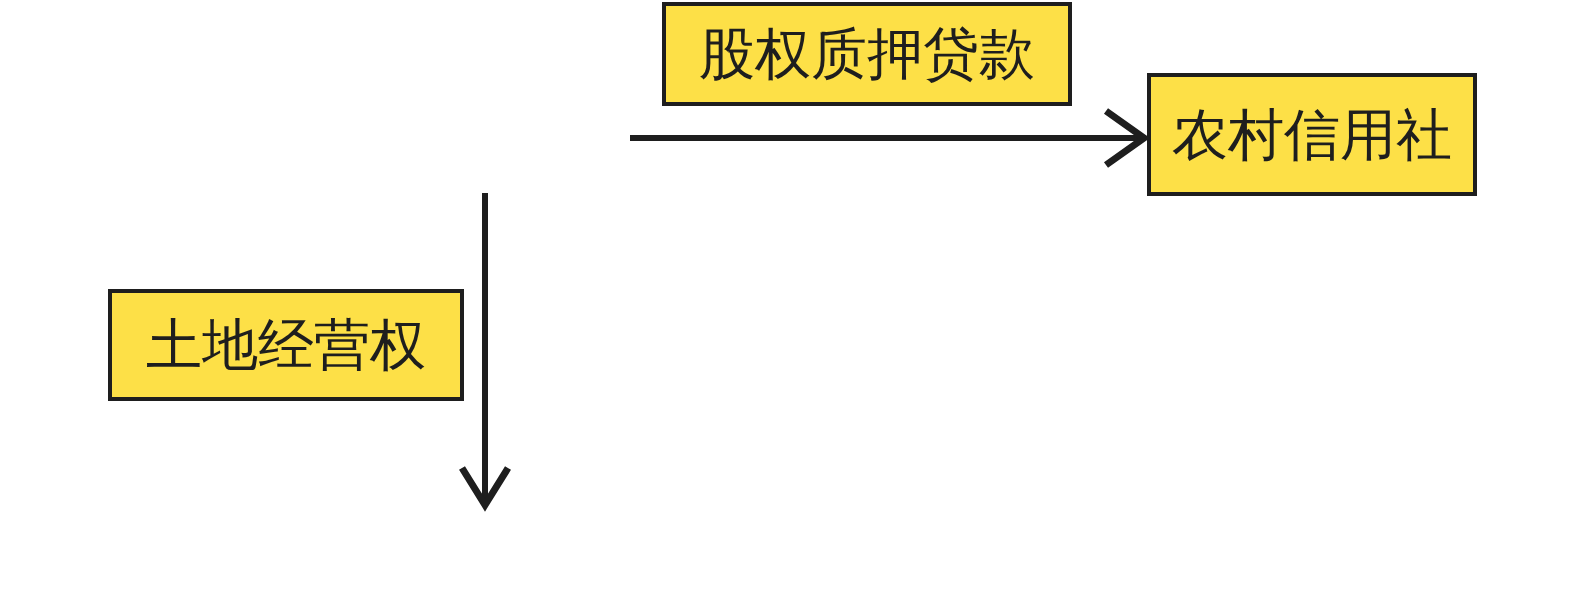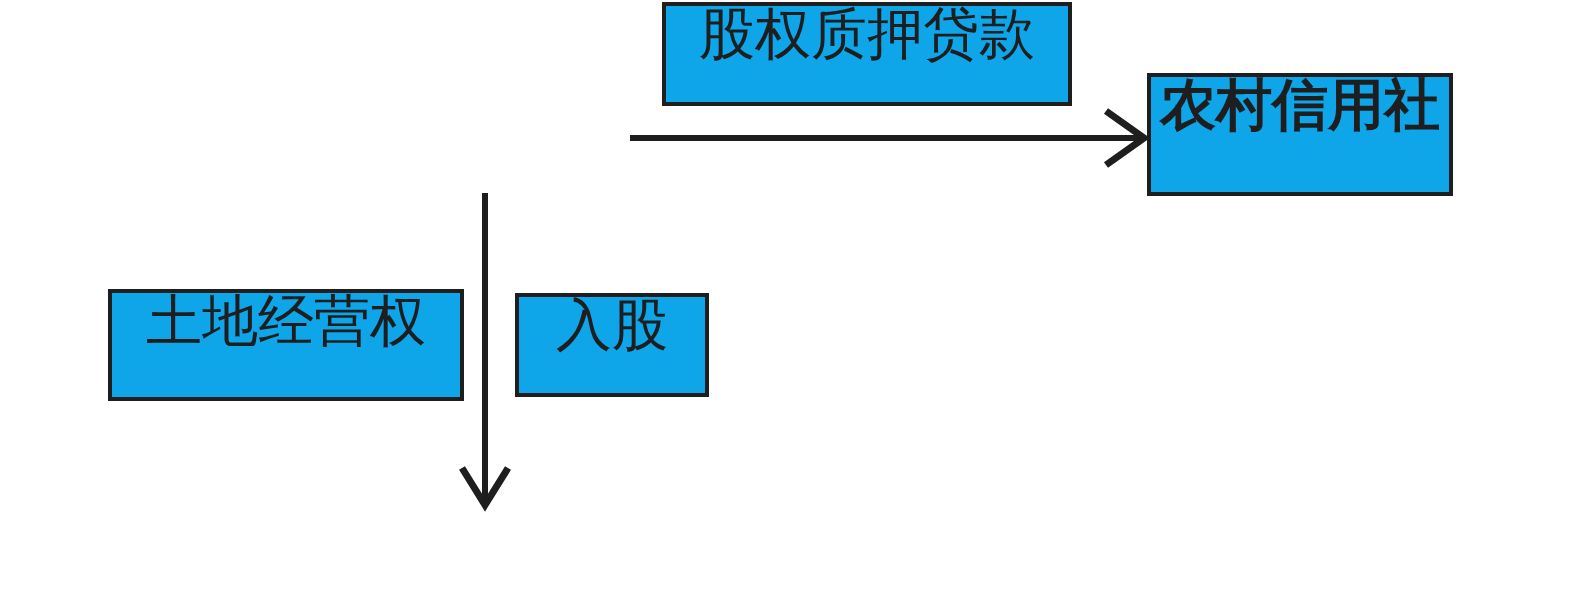--- a/index.html
+++ b/index.html
@@ -19,33 +19,33 @@
     position: absolute;
     left: 0;
     top: 0;
     width: 1575px;
     height: 612px;
   }
   .node {
     position: absolute;
     box-sizing: border-box;
     border: 4px solid #1e1e1e;
-    background: #0ea5e9;
+    background: #fde047;
     display: flex;
-    align-items: flex-start;
+    align-items: center;
     justify-content: center;
     color: #1e1e1e;
     font-size: 56px;
     line-height: 1;
     white-space: nowrap;
   }
   
   .node-borrower            { left: 322px;  top: 75px;  width: 310px; height: 120px; }
   .label-equity-pledge-loan { left: 662px;  top: 2px;   width: 410px; height: 104px; }
-  .node-credit-cooperative  { left: 1147px; top: 73px;  width: 306px; height: 123px; font-weight: bold; }
+  .node-credit-cooperative  { left: 1147px; top: 73px;  width: 330px; height: 123px; }
   .label-land-right         { left: 92px;   top: 289px; width: 356px; height: 112px; margin-left: 16px; }
   .label-join-shares        { left: 515px;  top: 293px; width: 194px; height: 104px; }
   .node-farmers-cooperative { left: 278px;  top: 510px; width: 434px; height: 98px; }
 </style>
 </head>
 <body>
 
 <div class="canvas">
 
   <svg class="arrows-layer" viewBox="0 0 1575 612" xmlns="http://www.w3.org/2000/svg">
@@ -67,18 +67,15 @@
   </div>
 
   <div class="node node-credit-cooperative">
     <span>农村信用社</span>
   </div>
 
   <div class="node label-land-right">
     <span>土地经营权</span>
   </div>
 
-  <div class="node label-join-shares">
-    <span>入股</span>
-  </div>
 
 
 </div>
 
 </body></html>

